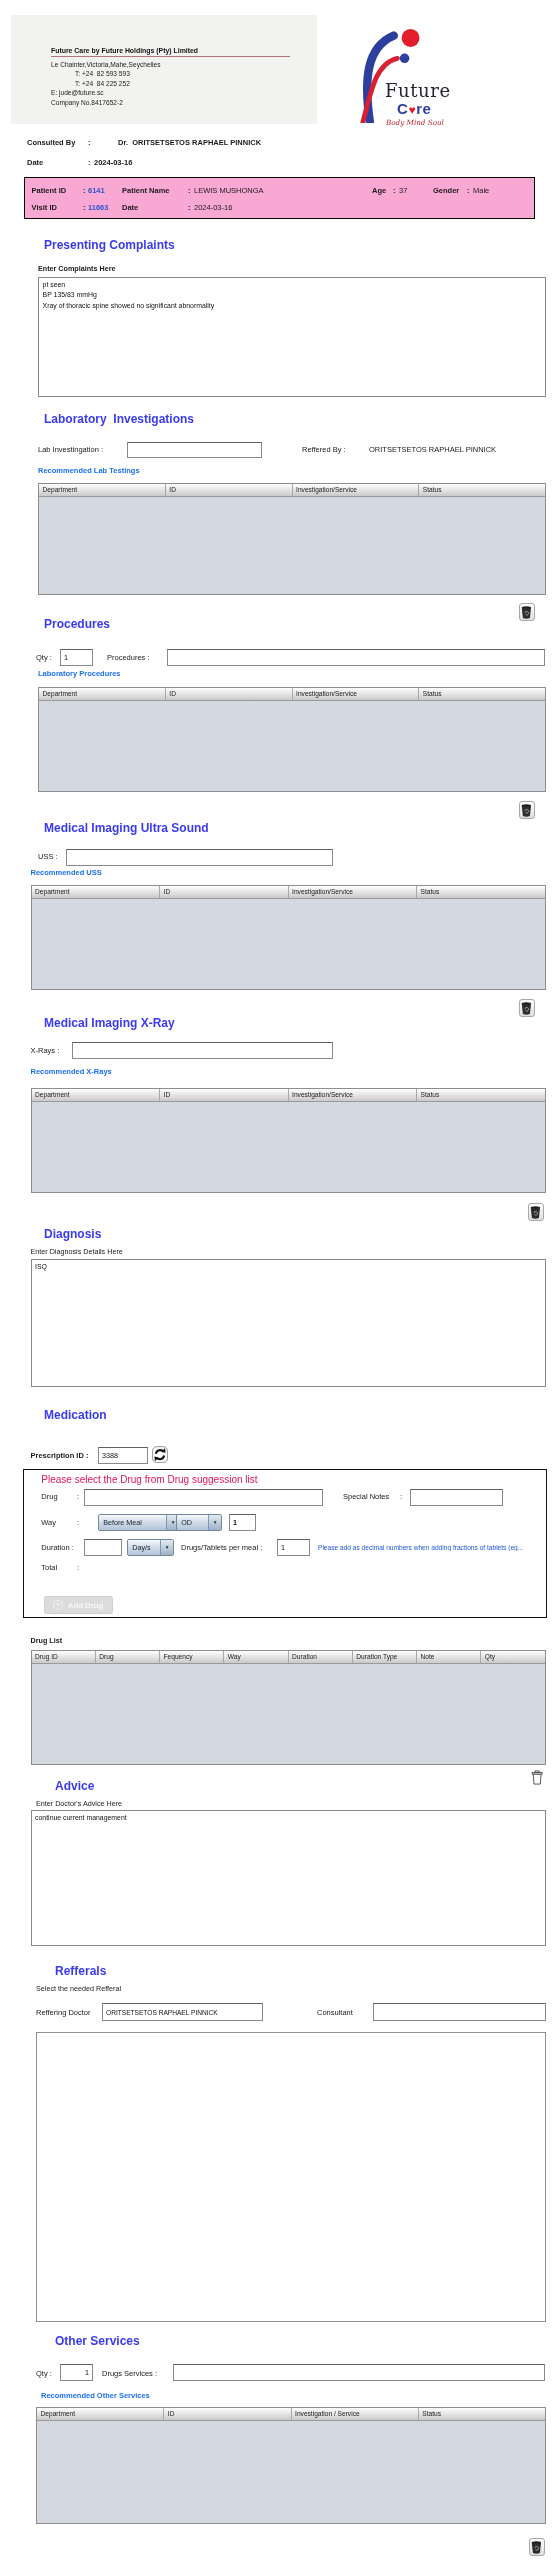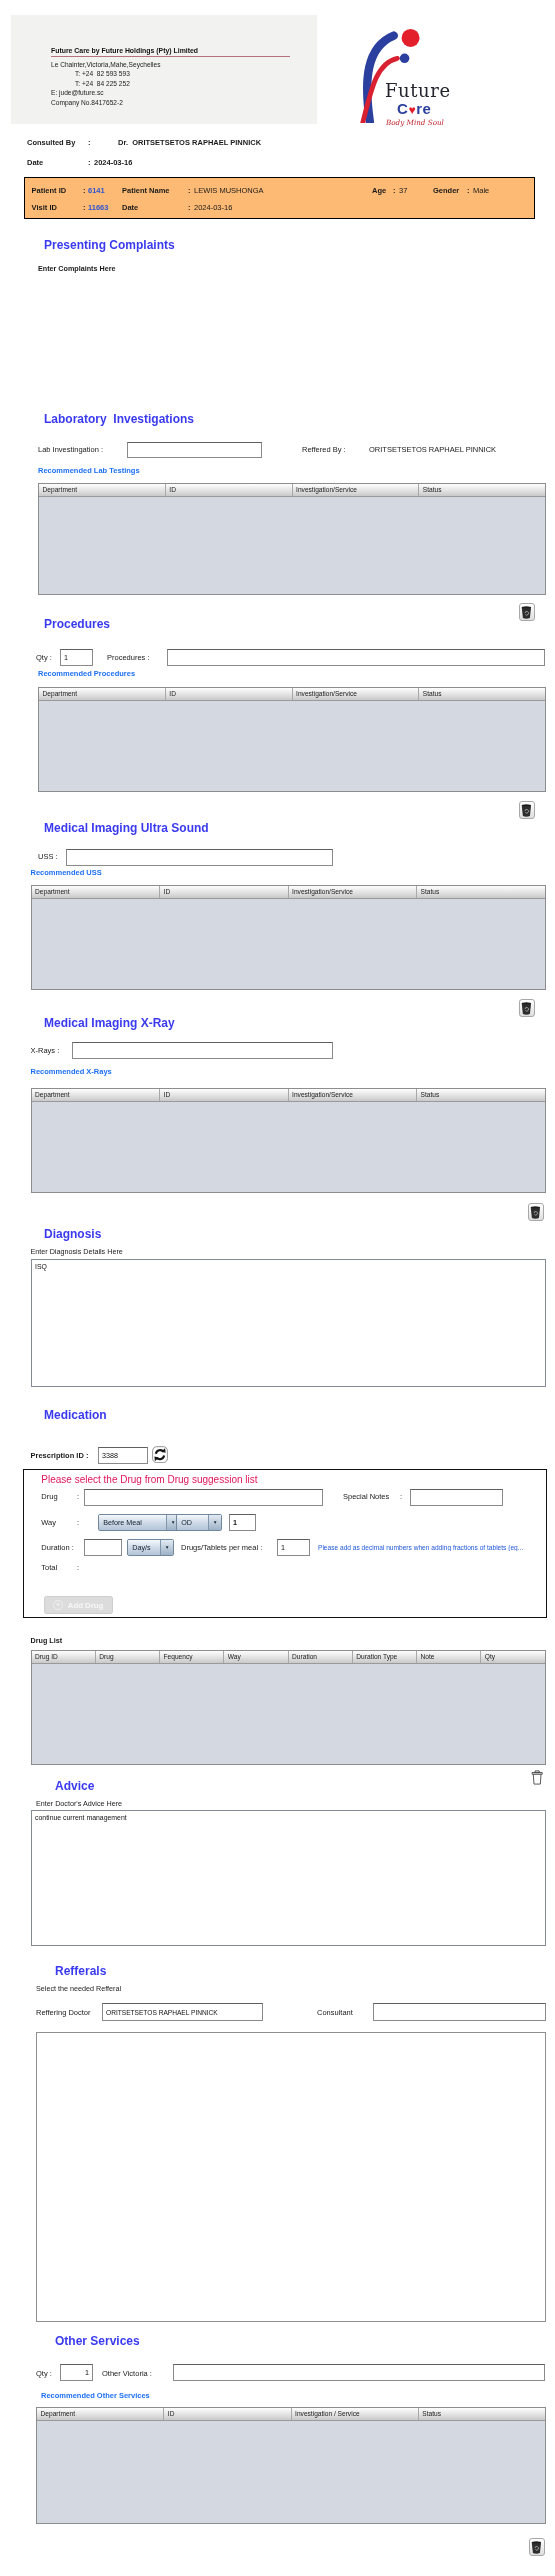--- a/index.html
+++ b/index.html
@@ -31,21 +31,21 @@
   .hint-blue { color:#1e56d8; font-size:6.6px; white-space:nowrap; overflow:hidden; }
 
   
   .tin { position:absolute; border:0.6px solid #8a8a8a; border-top-color:#5f5f5f; background:#fff;
          font-family:"Liberation Sans", sans-serif; font-size:7.2px; padding:1.2px 3px; color:#111; }
   .tarea { position:absolute; border:0.6px solid #848b94; background:#fff; resize:none;
            font-family:"Liberation Sans", sans-serif; font-size:6.9px; line-height:1.5; padding:1.8px 3.6px; color:#111; }
   .ta-r { text-align:right; }
 
   
-  .pbox { border:1.2px solid #000; background:#fdba74; }
+  .pbox { border:1.2px solid #000; background:#f9a8d4; }
   .pbox span { position:absolute; font-size:7.5px; }
 
   
   .dtable { position:absolute; border:0.6px solid #8d8d8d; background:#d4d8e0; display:flex; flex-direction:column; }
   .dt-head { display:flex; height:13px; background:linear-gradient(#fefefe,#e2e2e2 55%,#c9c9c9); border-bottom:0.6px solid #9a9a9a; }
   .dt-th { flex:1 1 0; font-size:6.6px; color:#1a1a1a; padding:2.4px 3.6px 0 3.6px; border-right:0.6px solid #a8a8a8; overflow:hidden; white-space:nowrap; }
   .dt-th:last-child { border-right:none; }
   .dt-body { flex:1; }
 
   
@@ -125,20 +125,23 @@
     <span class="b" style="left:6.6px;top:25px">Visit ID</span>
     <span class="b" style="left:58px;top:25px">:</span>
     <span class="id-blue" style="left:63px;top:25px">11663</span>
     <span class="b" style="left:97px;top:25px">Date</span>
     <span class="b" style="left:163px;top:25px">:</span>
     <span style="left:169px;top:25px">2024-03-16</span>
   </div>
 
   <div class="abs sec-h" style="left:18px;top:238px">Presenting Complaints</div>
   <div class="abs lbl b" style="left:38px;top:264px">Enter Complaints Here</div>
+  <textarea class="tarea" style="left: 38px; top: 277px; width: 508px; height: 120px;">pt seen
+BP 135/83 mmHg
+Xray of thoracic spine showed no significant abnormality</textarea>
 
   <div class="abs sec-h" style="left:18px;top:412px">Laboratory  Investigations</div>
   <span class="abs lbl13" style="left:38px;top:445px">Lab Investingation :</span>
   <input class="tin" style="left: 127px; top: 442px; width: 135px; height: 16px;" value="">
   <span class="abs lbl13" style="left:302px;top:445px">Reffered By :</span>
   <span class="abs lbl13" style="left:369px;top:445px">ORITSETSETOS RAPHAEL PINNICK</span>
   <a class="abs rec-link" style="left:38px;top:466px">Recommended Lab Testings</a>
   <div class="dtable" style="left:38px;top:483px;width:508px;height:112px">
     <div class="dt-head">
       <div class="dt-th">Department</div>
@@ -154,21 +157,21 @@
       <path d="M1.2 3.8 L16.8 3.8 L14.9 20.4 Q9 22.6 3.1 20.4 Z" fill="#2d2d2d"></path>
       <path d="M6.6 12 a3 3 0 1 1 .7 2.3" stroke="#cfcfcf" stroke-width="1.1" fill="none"></path>
     </svg>
   </button>
 
   <div class="abs sec-h" style="left:18px;top:617px">Procedures</div>
   <span class="abs lbl13" style="left:36px;top:653px">Qty :</span>
   <input class="tin" style="left: 60px; top: 649px; width: 33px; height: 16.7px;" value="1">
   <span class="abs lbl13" style="left:107px;top:653px">Procedures :</span>
   <input class="tin" style="left: 167px; top: 649px; width: 378px; height: 16.7px;" value="">
-  <a class="abs rec-link" style="left:38px;top:669px">Recommended Procedures</a>
+  <a class="abs rec-link" style="left:38px;top:669px">Laboratory Procedures</a>
   <div class="dtable" style="left:38px;top:687px;width:508px;height:105px">
     <div class="dt-head">
       <div class="dt-th">Department</div>
       <div class="dt-th">ID</div>
       <div class="dt-th">Investigation/Service</div>
       <div class="dt-th">Status</div>
     </div>
     <div class="dt-body"></div>
   </div>
   <button class="trash-btn" style="left:519px;top:801px">
@@ -309,21 +312,21 @@
   <div class="abs lbl" style="left:36px;top:1984px">Select the needed Refferal</div>
   <span class="abs lbl13" style="left:36px;top:2008px">Reffering Doctor</span>
   <input class="tin" style="left: 102px; top: 2003px; width: 161px; height: 18px; font-size: 6.6px;" value="ORITSETSETOS RAPHAEL PINNICK">
   <span class="abs lbl13" style="left:317px;top:2008px">Consultant</span>
   <input class="tin" style="left: 373px; top: 2003px; width: 173px; height: 18px;" value="">
   <div class="listbox" style="left:36px;top:2032px;width:510px;height:290px"></div>
 
   <div class="abs sec-h" style="left:29px;top:2334px">Other Services</div>
   <span class="abs lbl13" style="left:36px;top:2369px">Qty :</span>
   <input class="tin ta-r" style="left: 60px; top: 2364px; width: 33px; height: 17.3px;" value="1">
-  <span class="abs lbl13" style="left:102px;top:2369px">Other Victoria :</span>
+  <span class="abs lbl13" style="left:102px;top:2369px">Drugs Services :</span>
   <input class="tin" style="left: 173px; top: 2364px; width: 372px; height: 17.3px;" value="">
   <a class="abs rec-link" style="left:41px;top:2391px">Recommended Other Services</a>
   <div class="dtable" style="left:36px;top:2407px;width:510px;height:117px">
     <div class="dt-head">
       <div class="dt-th">Department</div>
       <div class="dt-th">ID</div>
       <div class="dt-th">Investigation / Service</div>
       <div class="dt-th">Status</div>
     </div>
     <div class="dt-body"></div>

